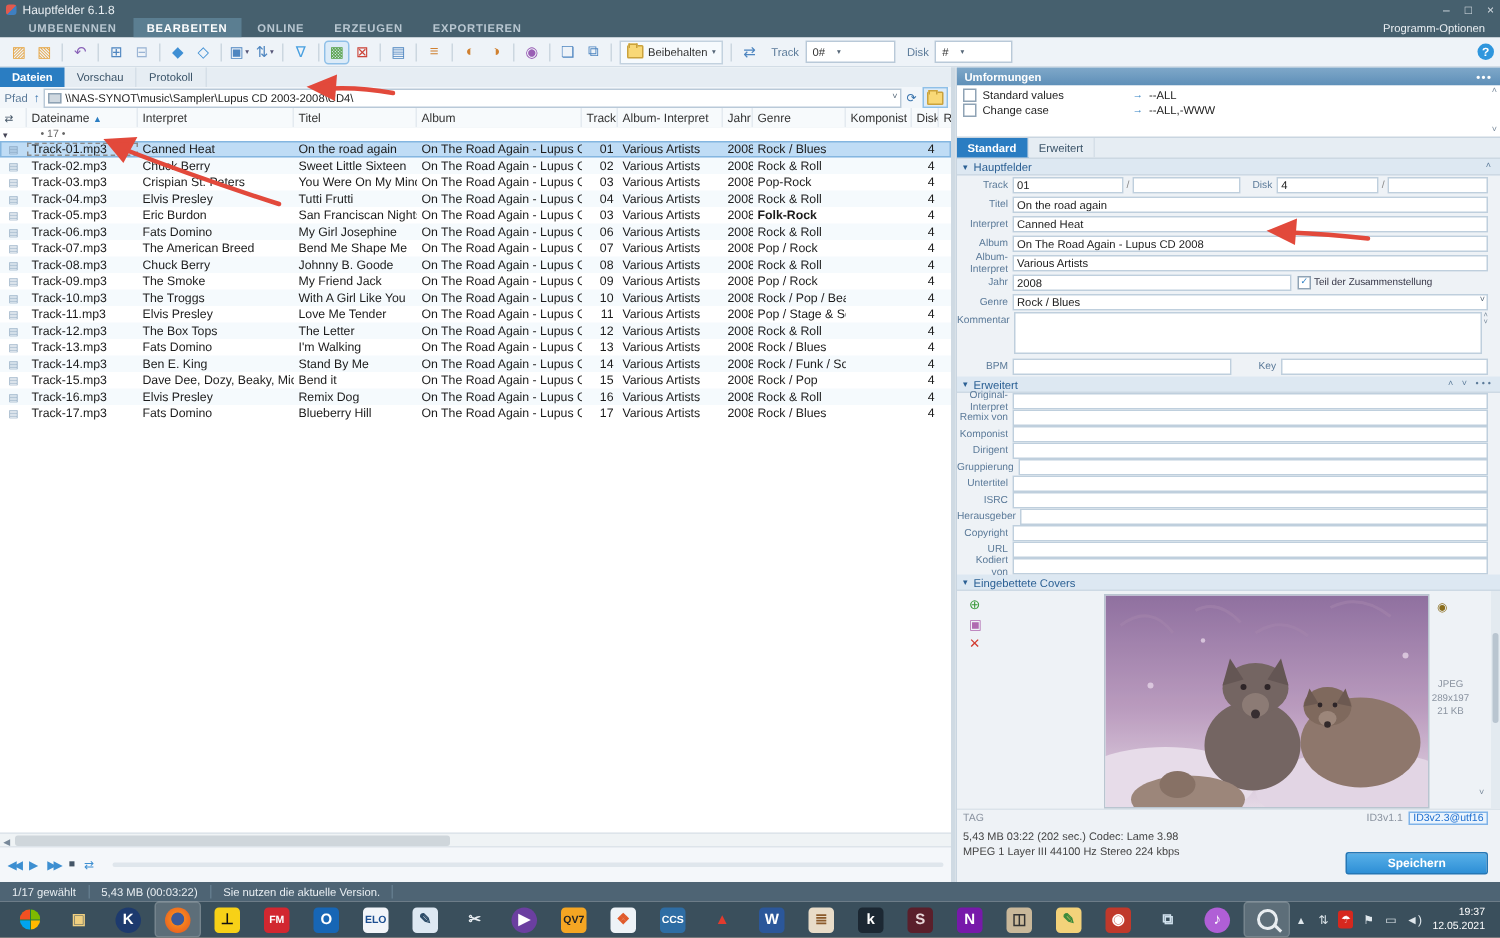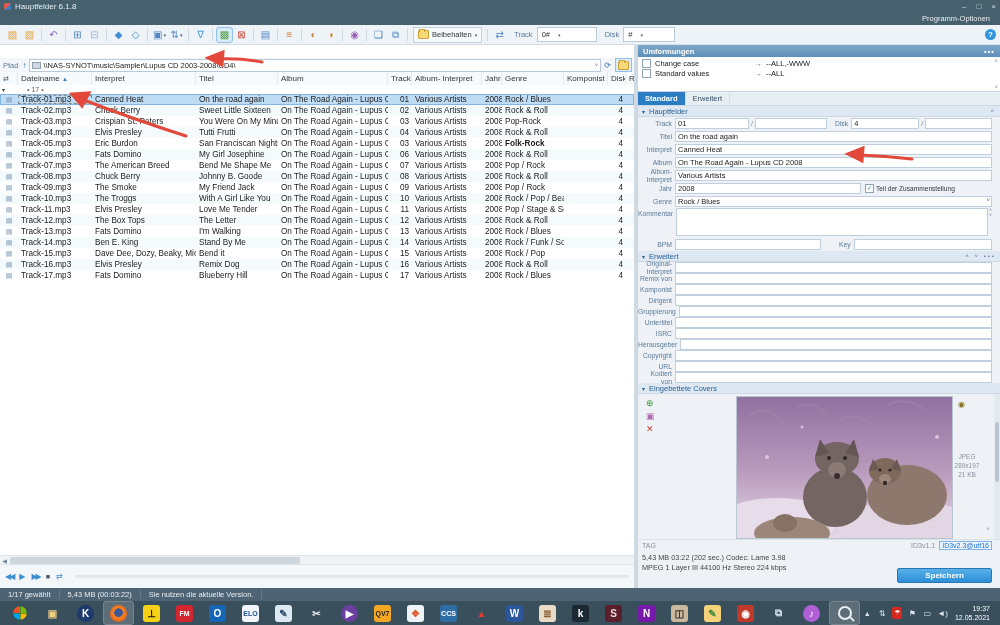--- a/index.html
+++ b/index.html
@@ -138,20 +138,27 @@
     <span class="appicon"></span>
     <span class="title">Hauptfelder 6.1.8</span>
     <span class="winbtns">
       <span>–</span>
       <span>□</span>
       <span>×</span>
     </span>
   </div>
 
   <div class="menubar">
+    <span id="menu-items" style="display:flex;gap:2px;">
+        <span class="mitem">UMBENENNEN</span>
+        <span class="mitem act">BEARBEITEN</span>
+        <span class="mitem">ONLINE</span>
+        <span class="mitem">ERZEUGEN</span>
+        <span class="mitem">EXPORTIEREN</span>
+      </span>
     <span class="menu-right">Programm-Optionen</span>
   </div>
 
   <div class="toolbar">
     <span id="tb-icons" style="display:flex;align-items:center;">
         <span class="ticon" style="color: rgb(230, 162, 60);">▨</span>
         <span class="ticon" style="color: rgb(230, 162, 60);">▧</span>
         <span class="tsep"></span>
         <span class="ticon" style="color: rgb(138, 99, 184);">↶</span>
         <span class="tsep"></span>
@@ -198,20 +205,25 @@
     <span class="tcombo" style="width:44px;">
         <span>#</span>
         <span class="dd">▾</span>
       </span>
     <span class="helpbtn">?</span>
   </div>
 
   <div class="main">
 
     <div class="left">
+      <div class="ftabs" id="ftabs">
+          <span class="ftab act">Dateien</span>
+          <span class="ftab">Vorschau</span>
+          <span class="ftab">Protokoll</span>
+        </div>
 
       <div class="pathrow">
         <span class="plabel">Pfad</span>
         <span class="upbtn">↑</span>
         <span class="pathbox">
           <span class="drive-ic"></span>
           <input value="\\NAS-SYNOT\music\Sampler\Lupus CD 2003-2008\CD4\" style="">
           <span class="pbx-dd">˅</span>
         </span>
         <span class="refbtn">⟳</span>
@@ -483,29 +495,29 @@
     <div class="right">
       <div class="umf-hdr">
         <span>Umformungen</span>
         <span class="dots">•••</span>
       </div>
       <div class="umf-list" id="umf-list">
         <span class="uscroll" style="top:1px;">˄</span>
         <span class="uscroll" style="bottom:1px;">˅</span>
       <div class="urow">
             <span class="ucb"></span>
+            <span class="ulabel">Standard values</span>
+            <span class="uarr">→</span>
+            <span>--ALL</span>
+          </div>
+          <div class="urow">
+            <span class="ucb"></span>
             <span class="ulabel">Change case</span>
             <span class="uarr">→</span>
             <span>--ALL,-WWW</span>
-          </div>
-          <div class="urow">
-            <span class="ucb"></span>
-            <span class="ulabel">Standard values</span>
-            <span class="uarr">→</span>
-            <span>--ALL</span>
           </div>
         </div>
 
       <div class="etabs">
         <span class="etab act">Standard</span>
         <span class="etab">Erweitert</span>
       </div>
 
       <div class="sec-hdr">
         <span class="tri">▾</span>

